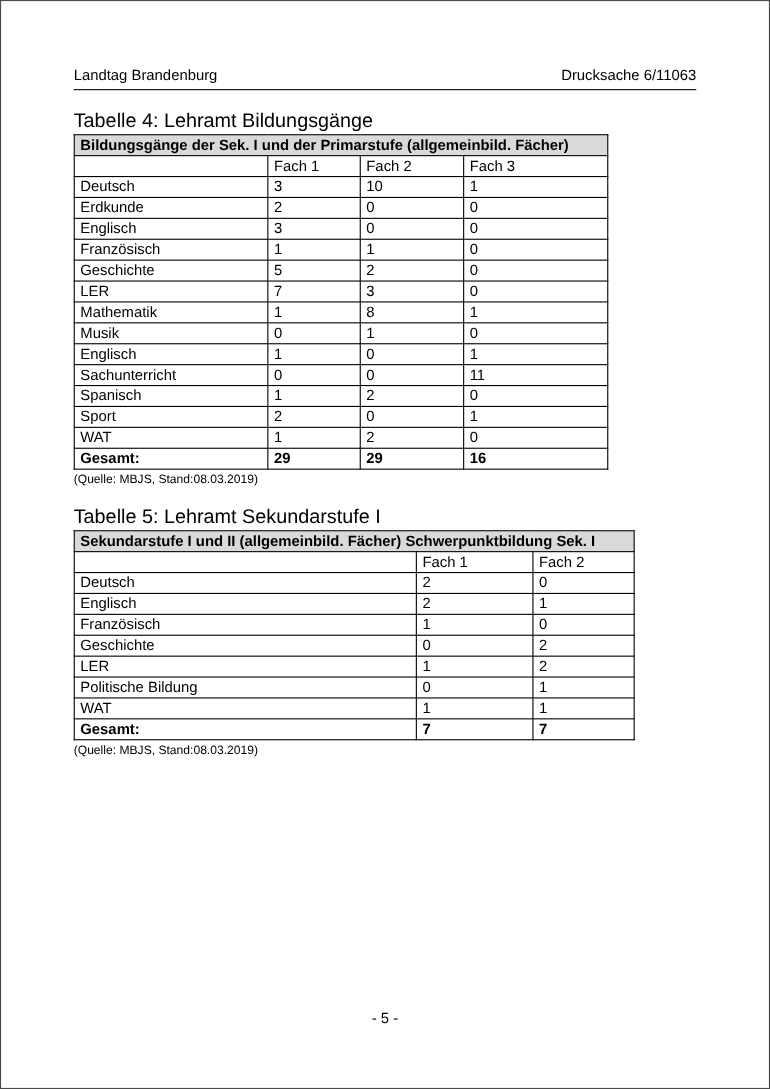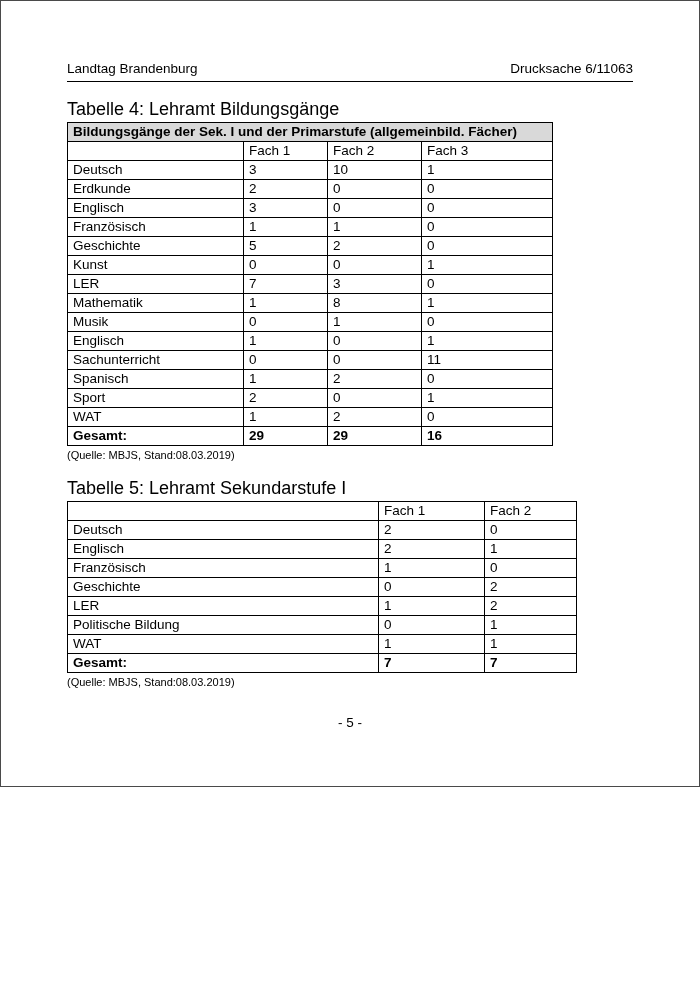--- a/index.html
+++ b/index.html
@@ -4,21 +4,21 @@
 <style>
   * { margin: 0; padding: 0; box-sizing: border-box; }
   html, body { background: #ffffff; }
   body {
     width: 700px; height: 990px;
     font-family: "Liberation Sans", sans-serif;
     color: #000;
   }
   .page {
     position: relative;
-    width: 700px; height: 787px;
+    width: 700px; height: 990px;
     background: #ffffff;
     border: 1px solid #4a4a4a;
     padding: 60px 66px 0 66px;
     overflow: hidden;
   }
   .header {
     display: flex;
     justify-content: space-between;
     align-items: flex-end;
     font-size: 13.5px;
@@ -121,26 +121,20 @@
           <td>1</td>
           <td>0</td>
         </tr>
         <tr>
           <td>Geschichte</td>
           <td>5</td>
           <td>2</td>
           <td>0</td>
         </tr>
         <tr>
-          <td>Kunst</td>
-          <td>0</td>
-          <td>0</td>
-          <td>1</td>
-        </tr>
-        <tr>
           <td>LER</td>
           <td>7</td>
           <td>3</td>
           <td>0</td>
         </tr>
         <tr>
           <td>Mathematik</td>
           <td>1</td>
           <td>8</td>
           <td>1</td>
@@ -195,20 +189,23 @@
   <div class="t5-block">
     <p class="caption">Tabelle 5: Lehramt Sekundarstufe I</p>
 
     <table class="t5">
       <colgroup>
         <col style="width:311px">
           <col style="width:106px">
           <col style="width:92px">
       </colgroup>
       <thead>
+        <tr>
+          <th colspan="3" class="title-row">Sekundarstufe I und II (allgemeinbild. Fächer) Schwerpunktbildung Sek. I</th>
+        </tr>
         <tr class="col-head">
           <th></th>
           <th>Fach 1</th>
           <th>Fach 2</th>
         </tr>
       </thead>
       <tbody>
           <tr>
             <td>Deutsch</td>
             <td>2</td>

